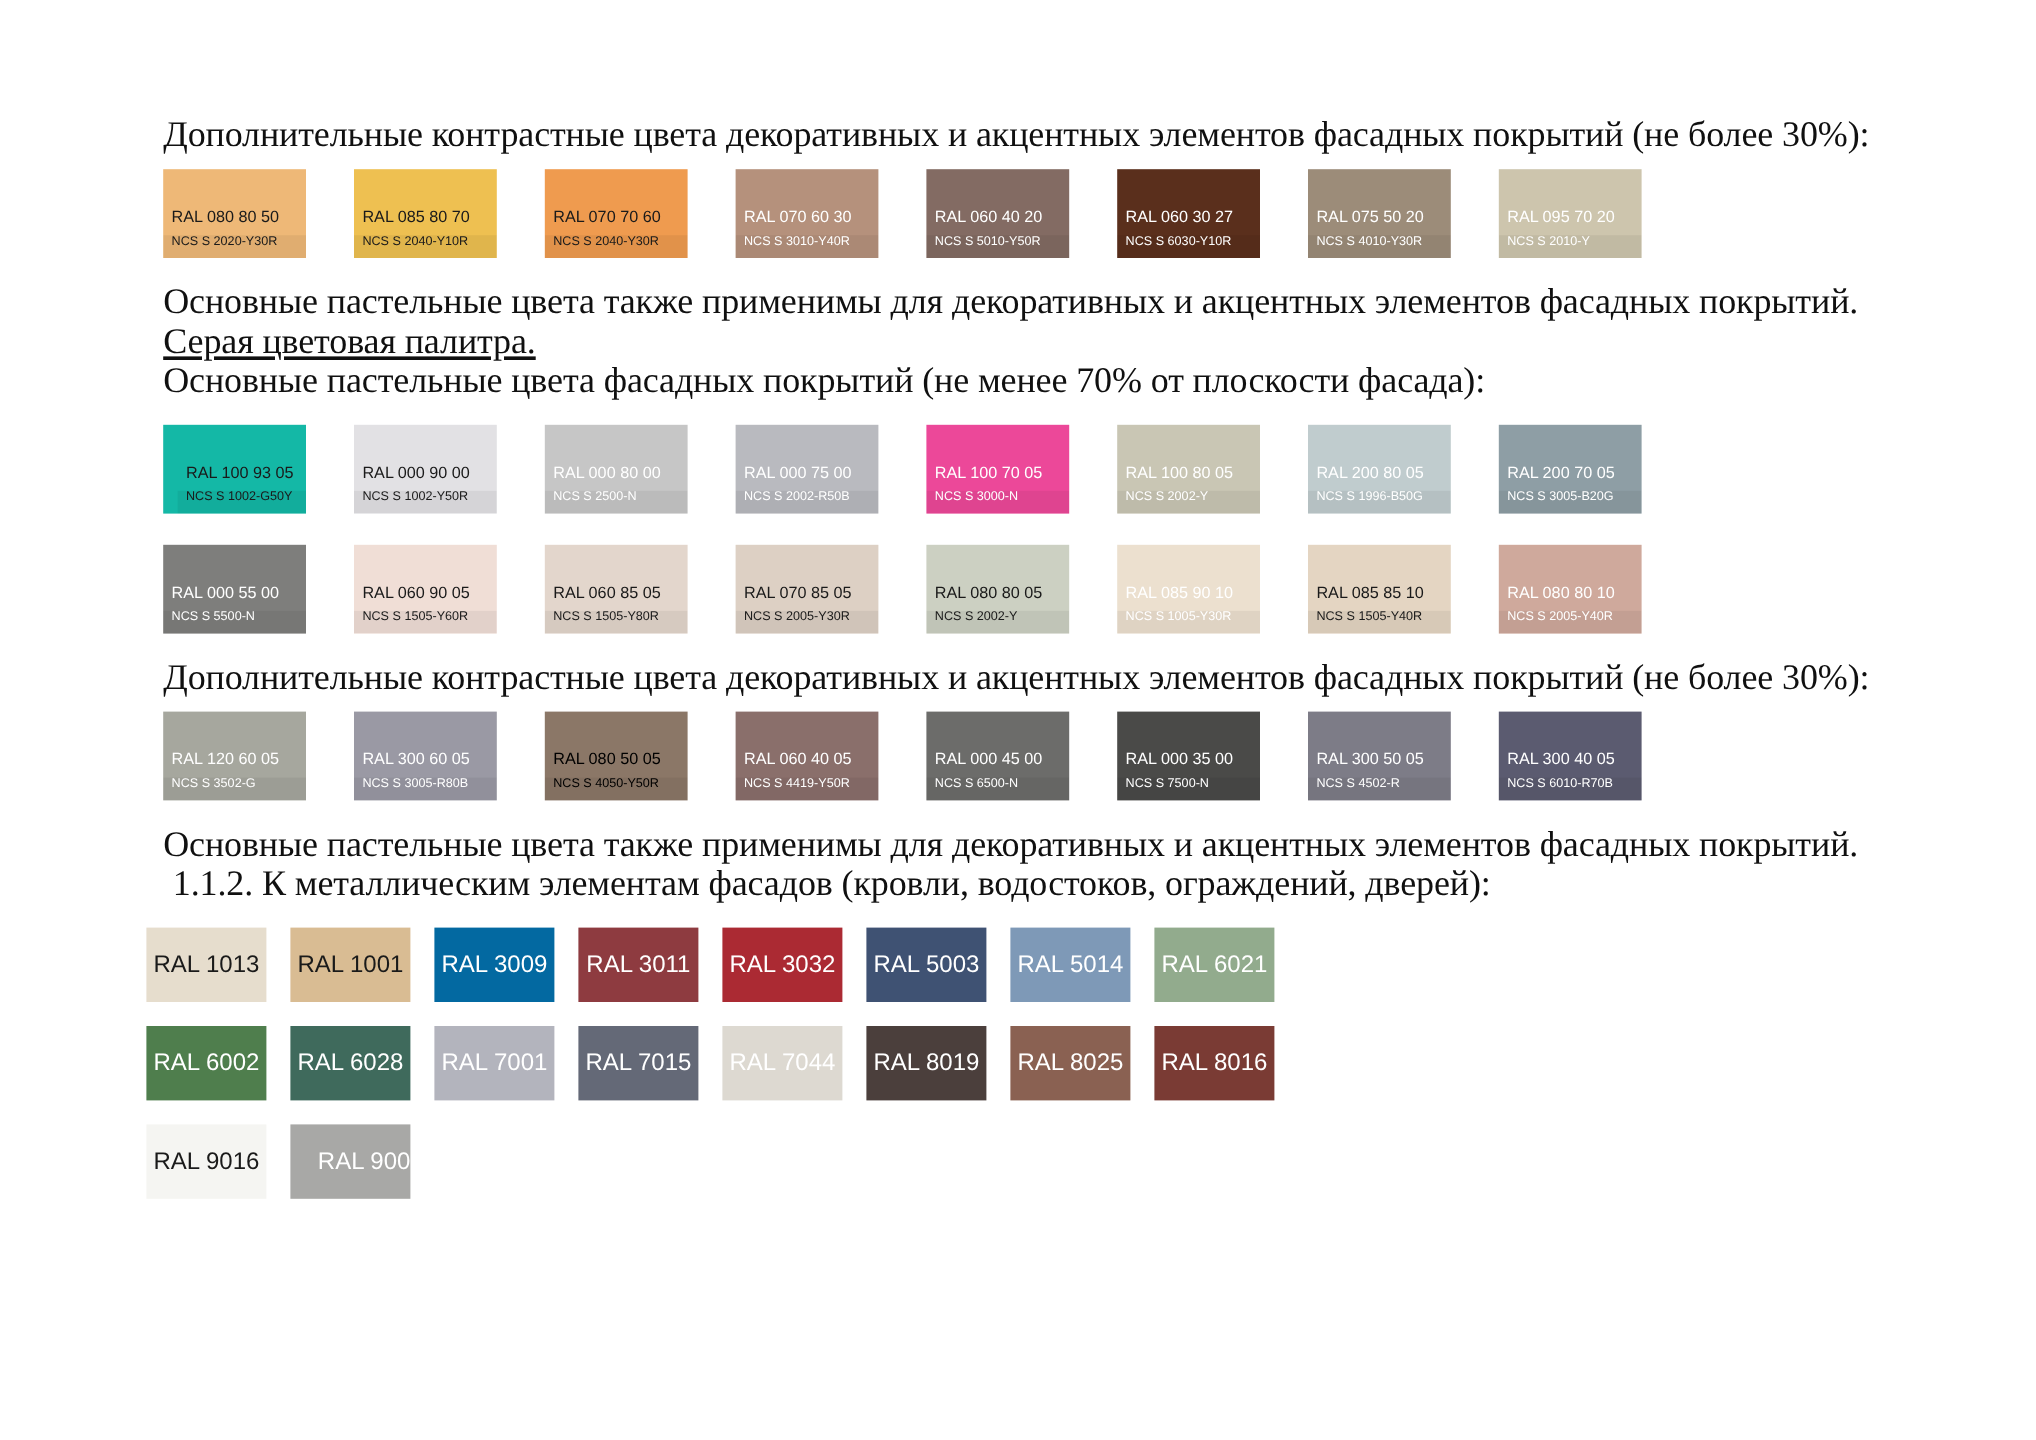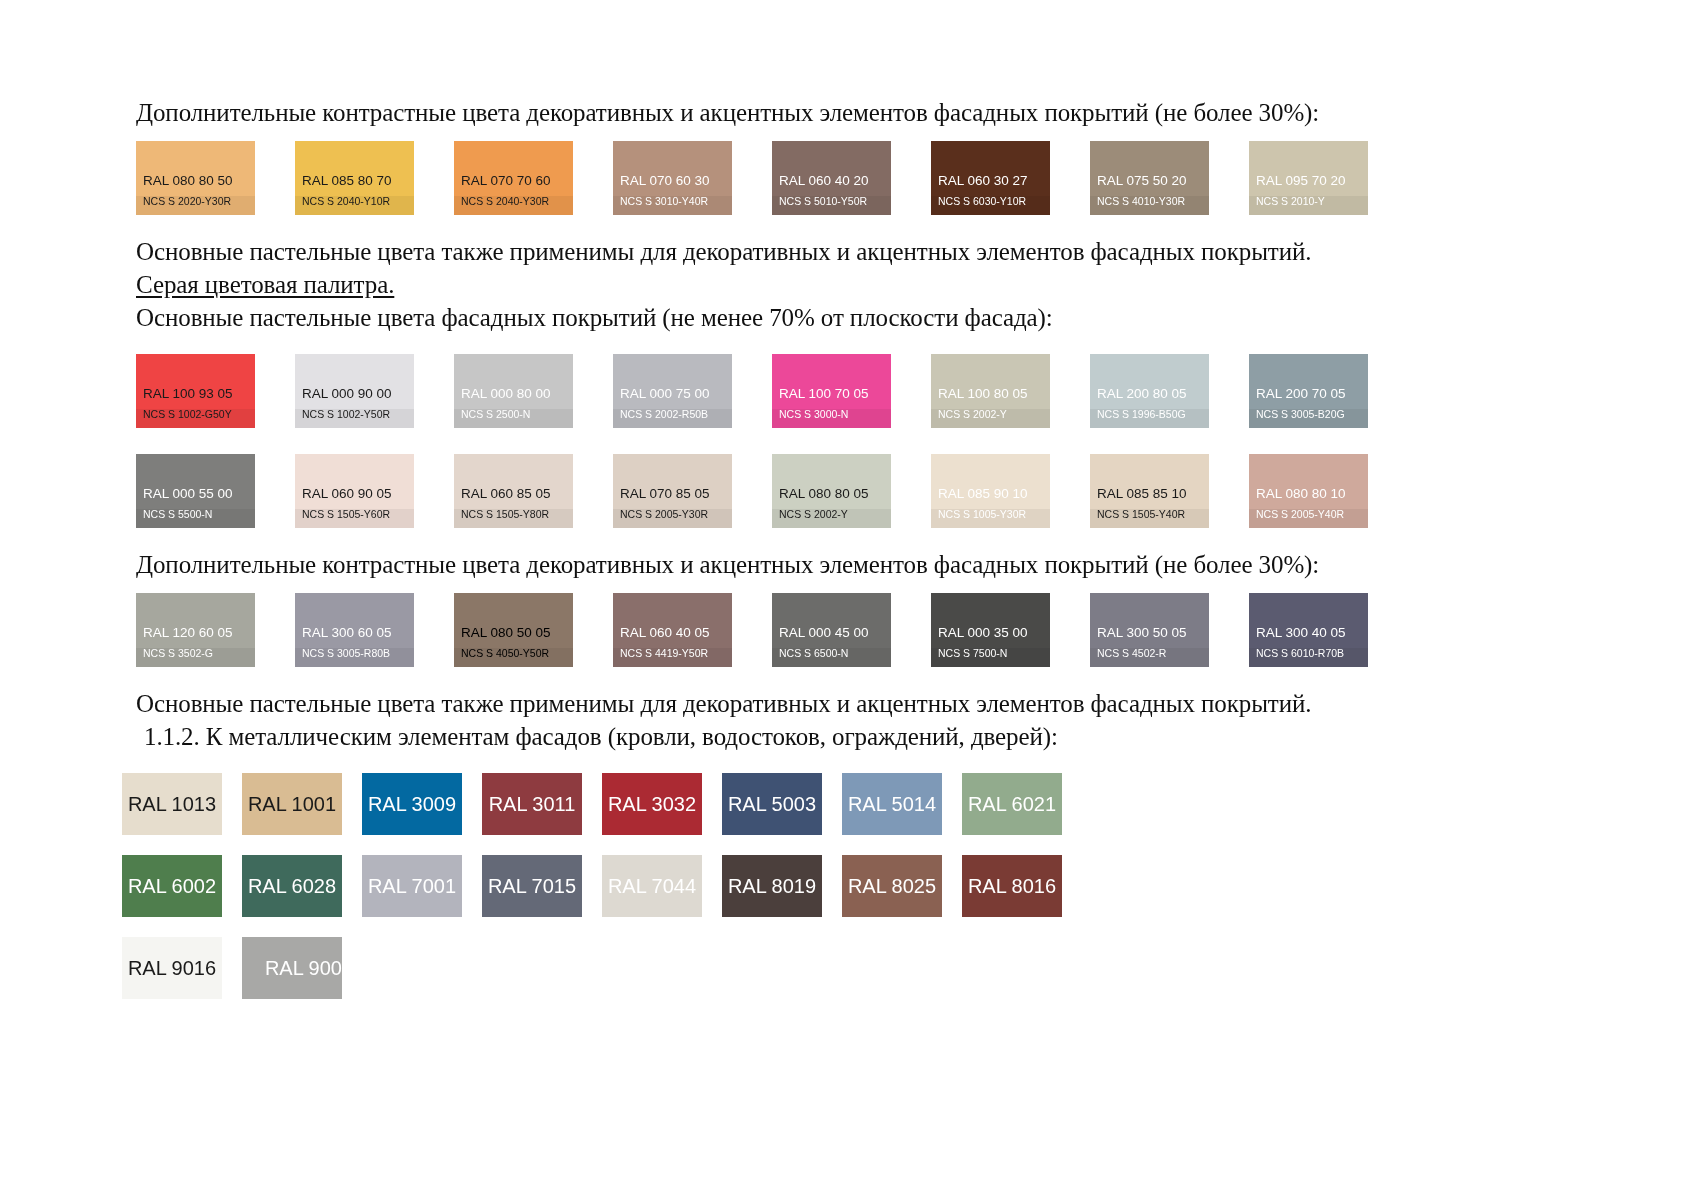--- a/index.html
+++ b/index.html
@@ -29,21 +29,21 @@
   .content {
     position: absolute;
     left: 136px;
     top: 96px;
     width: 1420px;
   }
 
   
   .para {
     font-family: "Liberation Serif", "DejaVu Serif", serif;
-    font-size: 25px;
+    font-size: 30px;
     line-height: 33px;
     color: #101010;
     white-space: nowrap;
     letter-spacing: -0.1px;
   }
   .para.underline {
     text-decoration: underline;
     text-underline-offset: 3px;
   }
   .para.indent {
@@ -159,21 +159,21 @@
 
     <div class="block-gap-md"></div>
 
     <div class="para">Основные пастельные цвета также применимы для декоративных и акцентных элементов фасадных покрытий.</div>
 
     <div class="para underline">Серая цветовая палитра.</div>
 
     <div class="para">Основные пастельные цвета фасадных покрытий (не менее 70% от плоскости фасада):</div>
     <div class="block-gap-md"></div>
     <div class="swatch-row" id="row-gray-pastel-1">
-        <div class="swatch sw-ncs" style="background: #ef4444; color: rgb(26, 26, 26);">
+        <div class="swatch sw-ncs" style="background: #14b8a6; color: rgb(26, 26, 26); padding-left: 12px;">
           <div class="ral">RAL 100 93 05</div>
           <div class="ncs">NCS S 1002-G50Y</div>
         </div>
         <div class="swatch sw-ncs" style="background: rgb(226, 225, 228); color: rgb(26, 26, 26);">
           <div class="ral">RAL 000 90 00</div>
           <div class="ncs">NCS S 1002-Y50R</div>
         </div>
         <div class="swatch sw-ncs" style="background: rgb(198, 198, 198); color: rgb(255, 255, 255);">
           <div class="ral">RAL 000 80 00</div>
           <div class="ncs">NCS S 2500-N</div>

